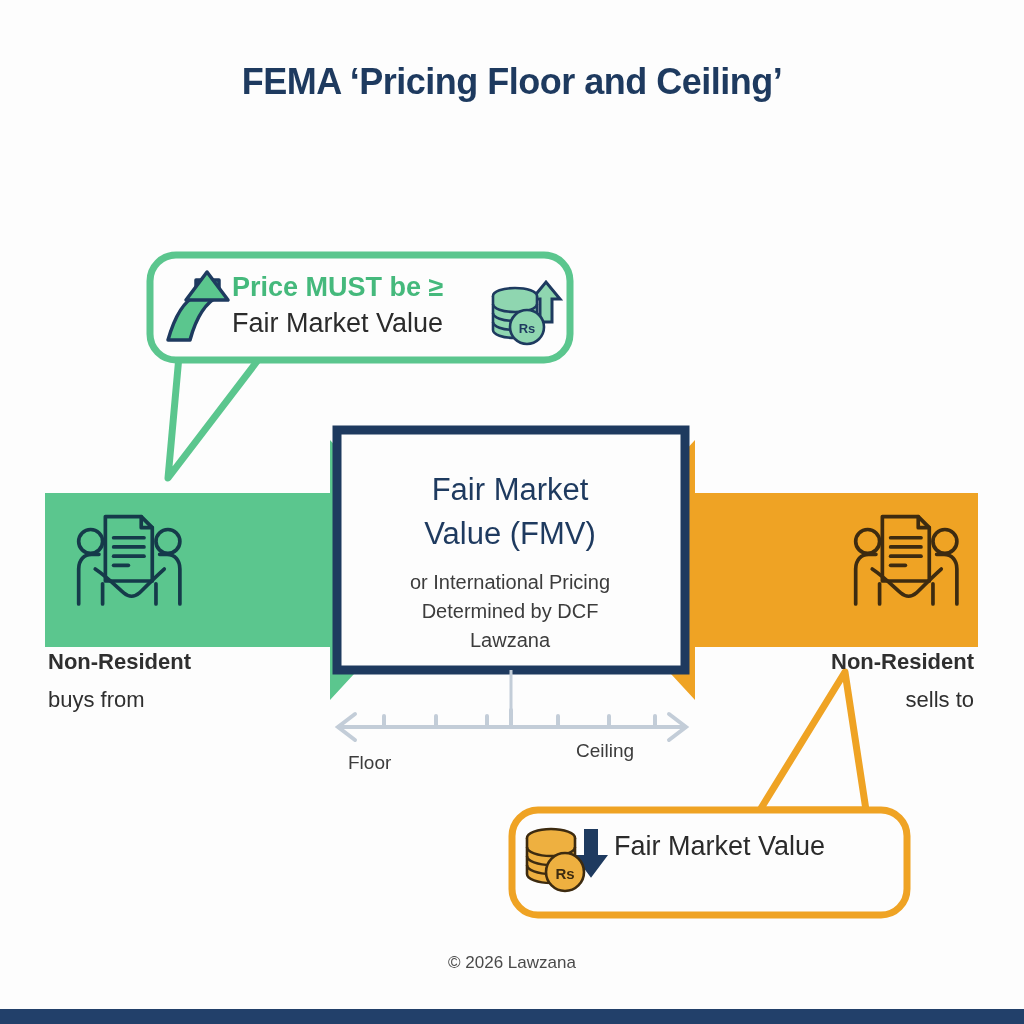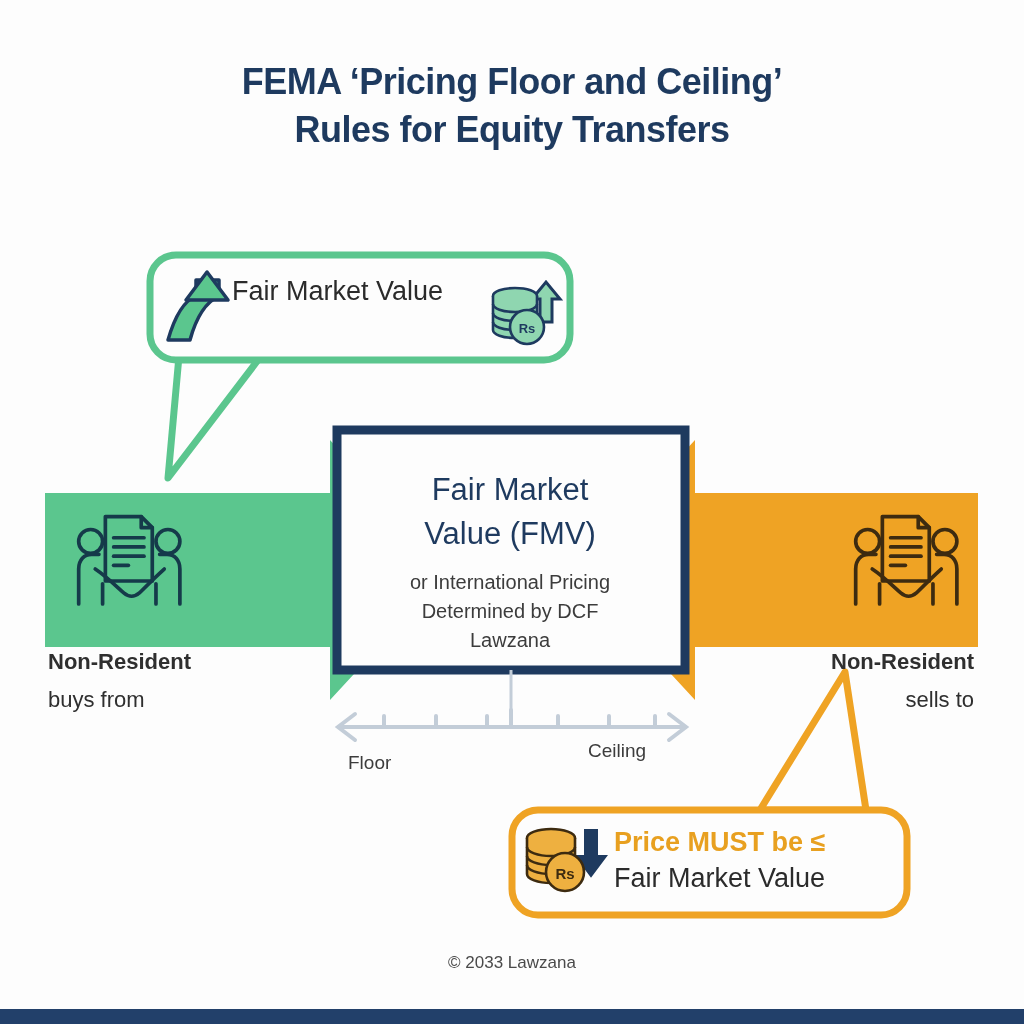--- a/index.html
+++ b/index.html
@@ -118,21 +118,21 @@
   #floor-label {
     position: absolute;
     left: 348px;
     top: 740px;
     color: #3c3c3c;
     font-size: 19px;
     margin-top: 12px;
   }
   #ceiling-label {
     position: absolute;
-    left: 588px;
+    left: 576px;
     top: 740px;
     color: #3c3c3c;
     font-size: 19px;
   }
 
   
   #left-label {
     position: absolute;
     left: 48px;
     top: 643px;
@@ -177,21 +177,20 @@
     background: #22406a;
   }
 </style>
 </head>
 <body>
 
 <div id="page">
 
   <div id="title">
     <span class="tline">FEMA ‘Pricing Floor and Ceiling’</span>
-    <span class="tline">Rules for Equity Transfers</span>
   </div>
 
   <svg id="canvas" viewBox="0 0 1024 1024">
 
     <path d="M 180 345 L 168 478 L 258 360 Z" fill="#fdfdfd" stroke="#5bc68e" stroke-width="7" stroke-linejoin="round"></path>
 
     <rect x="150" y="255" width="420" height="105" rx="26" ry="26" fill="#fdfdfd" stroke="#5bc68e" stroke-width="7"></rect>
 
     <g>
       <path d="M 168 340 C 176 312 186 300 196 296 L 196 280 L 219 280 L 219 296
@@ -281,20 +280,21 @@
         <path d="M 527 847 A 24 9 0 0 0 575 847" fill="none"></path>
         <path d="M 527 856 A 24 9 0 0 0 575 856" fill="none"></path>
         <path d="M 527 865 A 24 9 0 0 0 575 865" fill="none"></path>
       </g>
       <circle cx="565" cy="872" r="19" fill="#eeb040" stroke="#3d2b10" stroke-width="2.6"></circle>
       <text x="565" y="879" font-family="Liberation Sans, sans-serif" font-size="15" font-weight="bold" fill="#3d2b10" text-anchor="middle">Rs</text>
     </g>
   </svg>
 
   <div id="green-bubble-text">
+    <span class="l1">Price MUST be ≥</span>
     <span class="l2">Fair Market Value</span>
   </div>
 
   <div id="fmv-heading">
     <span class="h">Fair Market</span>
     <span class="h">Value (FMV)</span>
   </div>
   <div id="fmv-sub">
     <span class="s">or International Pricing</span>
     <span class="s">Determined by DCF</span>
@@ -308,20 +308,19 @@
     <span class="ln bold">Non-Resident</span>
     <span class="ln">buys from</span>
   </div>
 
   <div id="right-label">
     <span class="ln bold">Non-Resident</span>
     <span class="ln">sells to</span>
   </div>
 
   <div id="orange-bubble-text">
-    <span class="l1">Price MUST be ≤</span>
     <span class="l2">Fair Market Value</span>
   </div>
 
-  <div id="footer">© 2033 Lawzana</div>
+  <div id="footer">© 2026 Lawzana</div>
   <div id="bottom-bar"></div>
 
 </div>
 
 </body></html>

